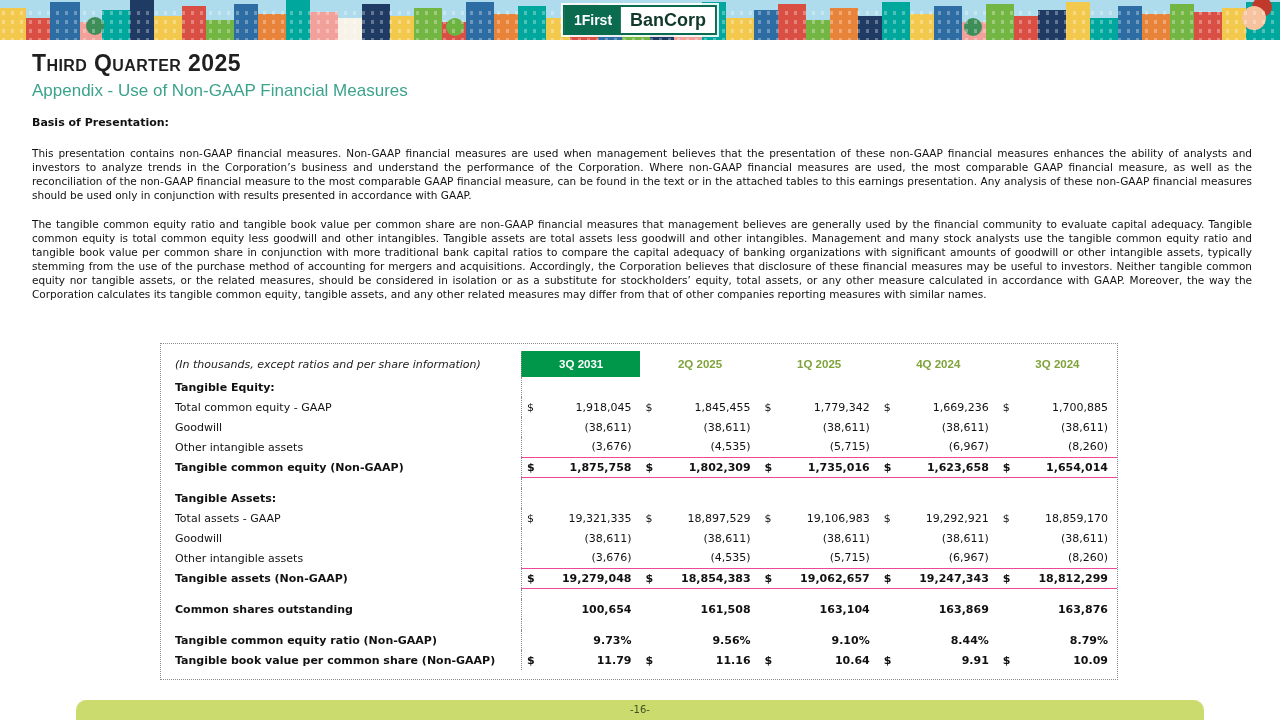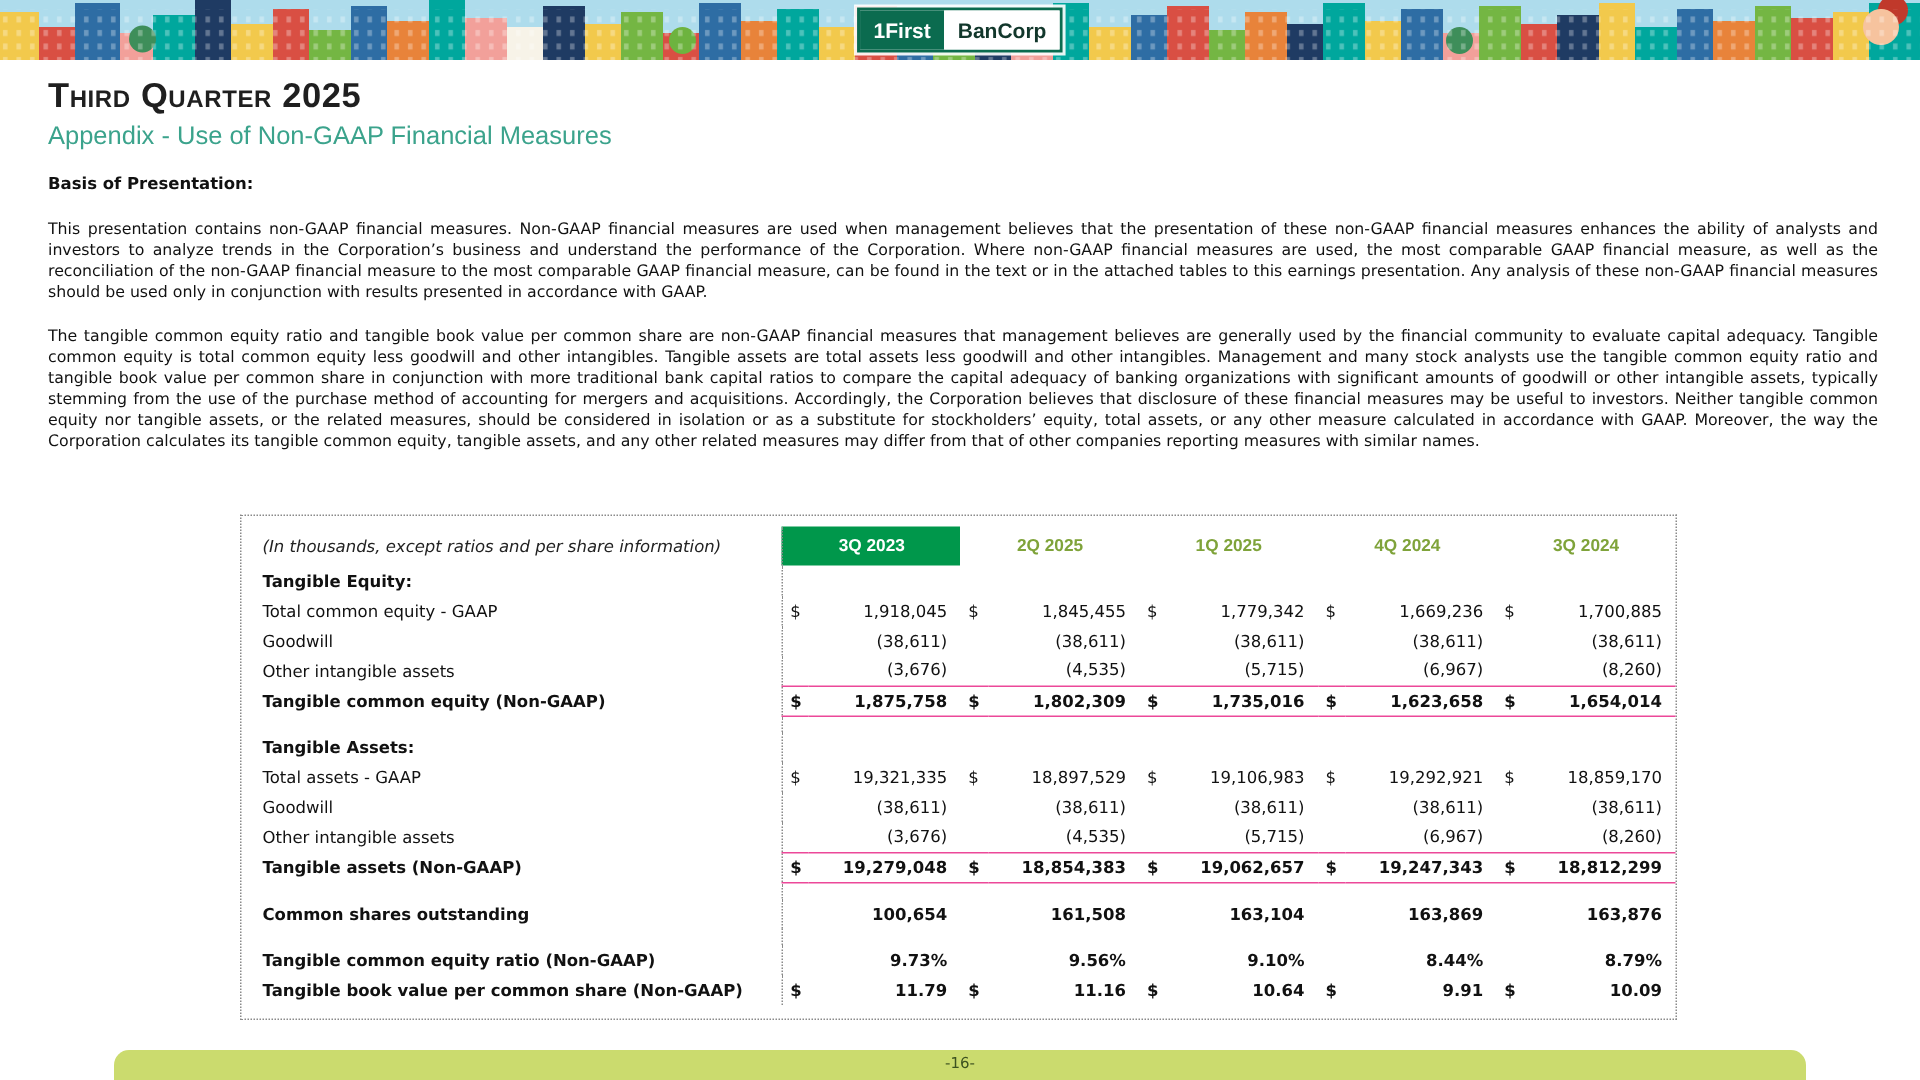--- a/index.html
+++ b/index.html
@@ -12,21 +12,21 @@
   .banner svg { display: block; width: 1280px; height: 40px; }
 
   .logo { position: absolute; top: 5px; left: 50%; transform: translateX(-50%);
           display: flex; align-items: stretch; height: 30px;
           border: 2px solid var(--logo-green, #0B6B4F); background: #fff;
           box-shadow: 0 0 0 2px rgba(255,255,255,.9); }
   .logo-left { background: var(--logo-green, #0B6B4F); color: #fff; font-weight: bold;
                font-size: 14px; display: flex; align-items: center; padding: 0 9px;
                font-family: "Liberation Sans", sans-serif; }
   .logo-right { background: #fff; color: var(--logo-dark, #12372B); font-weight: bold;
-                font-size: 14px; display: flex; align-items: center; padding: 0 9px;
+                font-size: 18px; display: flex; align-items: center; padding: 0 9px;
                 font-family: "Liberation Sans", sans-serif; }
 
   
   .title { position: absolute; left: 32px; top: 50px; font-size: 23px; font-weight: bold;
            color: #1f1f1f; font-variant: small-caps; letter-spacing: .4px;
            font-family: "Liberation Sans", sans-serif; }
   .subtitle { position: absolute; left: 32px; top: 81px; font-size: 17px; font-weight: normal;
               color: var(--accent-teal, #3BA38C); font-family: "Liberation Sans", sans-serif; }
 
   
@@ -159,21 +159,21 @@
         <col class="col-d">
           <col class="col-v">
         <col class="col-d">
           <col class="col-v">
         <col class="col-d">
           <col class="col-v">
       </colgroup>
       <thead>
         <tr id="table-head-row">
           <th class="caption">(In thousands, except ratios and per share information)</th>
-        <th colspan="2" class="colhead hl c0">3Q 2023</th>
+        <th colspan="2" class="colhead hl c0">3Q 2031</th>
             <th colspan="2" class="colhead">2Q 2025</th>
             <th colspan="2" class="colhead">1Q 2025</th>
             <th colspan="2" class="colhead">4Q 2024</th>
             <th colspan="2" class="colhead">3Q 2024</th>
           </tr>
       </thead>
       <tbody id="table-body">
           <tr class="section">
             <td class="lbl b">Tangible Equity:</td>
             <td class="dlr c0"></td>

